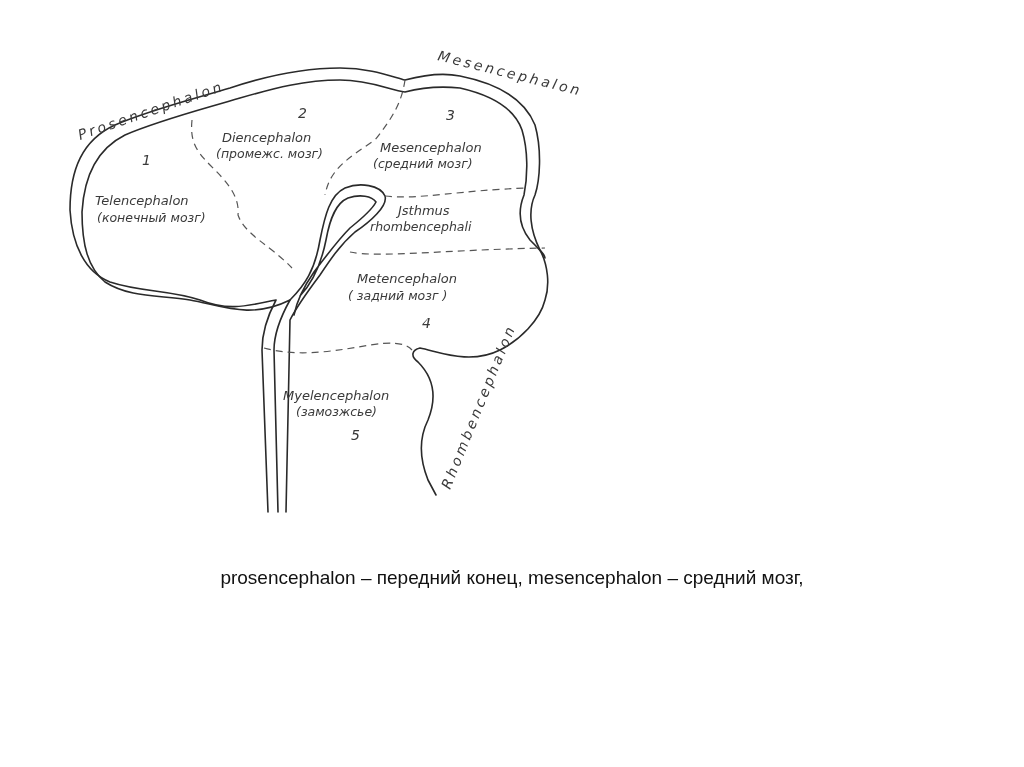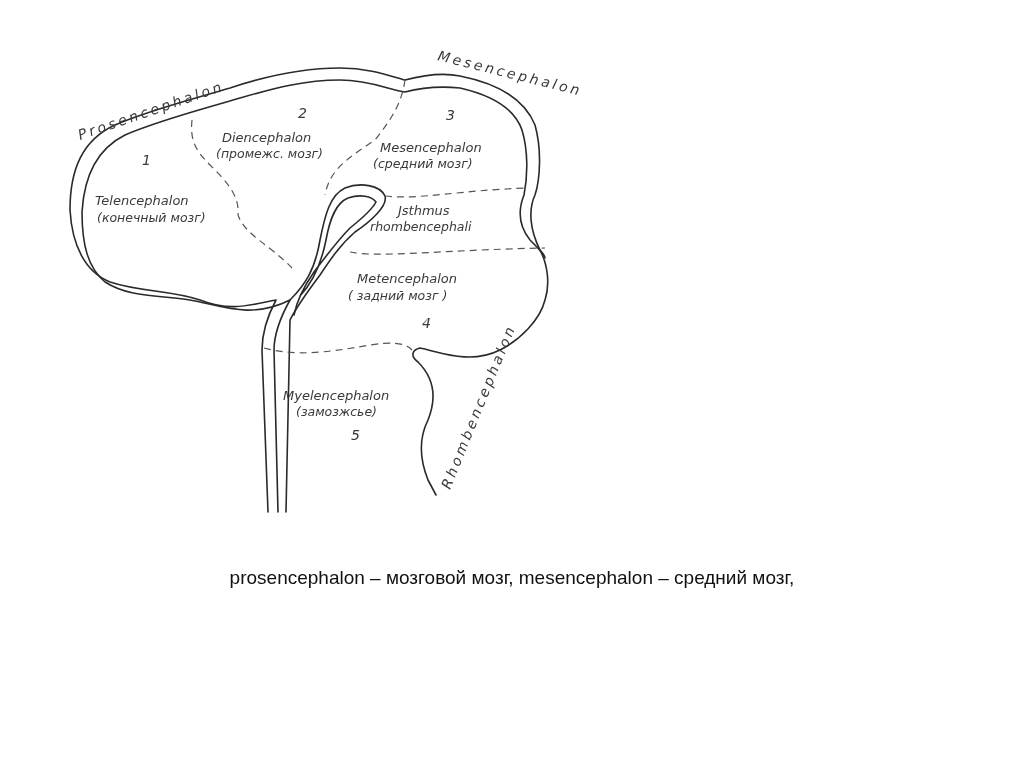--- a/index.html
+++ b/index.html
@@ -78,14 +78,14 @@
   <text class="lbl" x="357" y="283">Metencephalon</text>
   <text class="lbl-sub" x="348" y="300">( задний мозг )</text>
   <text class="num" x="422" y="328">4</text>
 
   <text class="lbl" x="283" y="400">Myelencephalon</text>
   <text class="lbl-sub" x="296" y="416">(замозжсье)</text>
   <text class="num" x="351" y="440">5</text>
 </svg>
 
 <div id="caption">
-  <div>prosencephalon – мозговой мозг, mesencephalon – средний мозг,</div>
+  <div>prosencephalon – передний конец, mesencephalon – средний мозг,</div>
 </div>
 
 </body></html>

